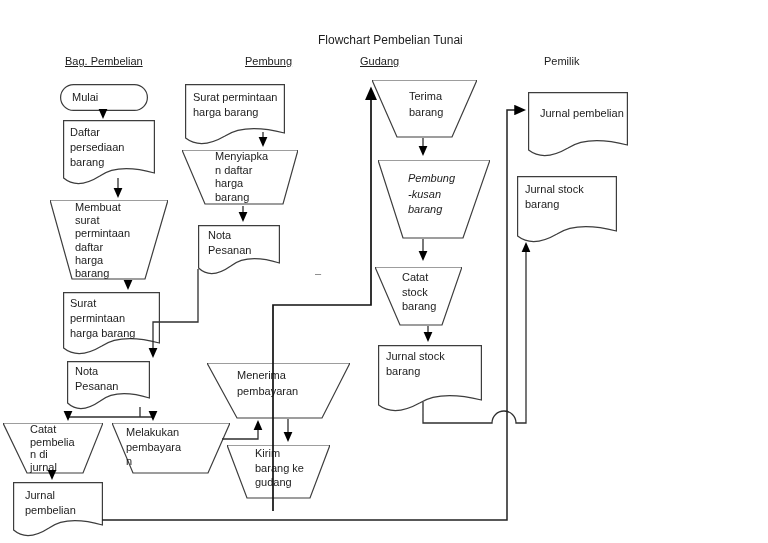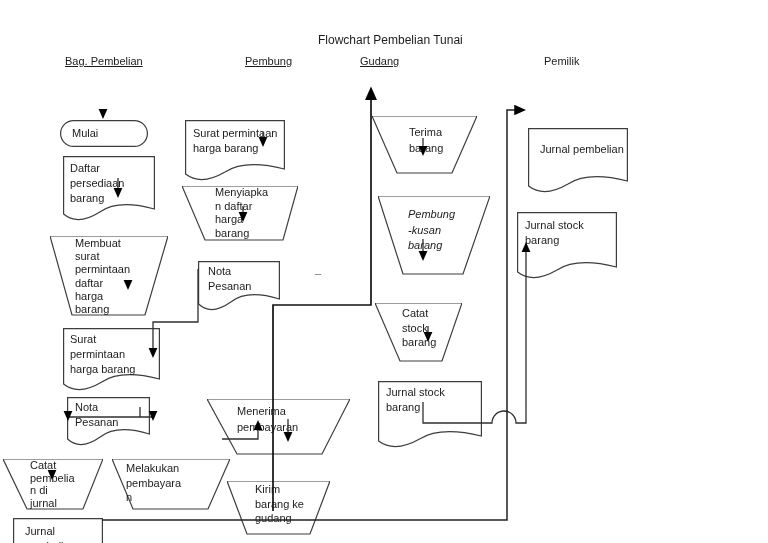--- a/index.html
+++ b/index.html
@@ -3,21 +3,21 @@
 <meta charset="utf-8">
 <style>
   html,body{margin:0;padding:0;background:#fff;}
   #canvas{
     position:relative;width:768px;height:543px;background:#fff;overflow:hidden;
     font-family:"Liberation Sans","DejaVu Sans",sans-serif;color:#1c1c1c;
   }
   .title{position:absolute;font-size:12px;}
   .colhead{position:absolute;font-size:11px;}
   .colhead.u{text-decoration:underline;}
-  .node{position:absolute;margin-top:36px;}
+  .node{position:absolute;}
   .node > svg{position:absolute;left:0;top:0;}
   .lbl{position:absolute;font-size:11px;white-space:pre-line;line-height:15px;}
   .dash{position:absolute;font-size:11px;color:#6e6e6e;}
   #wires{position:absolute;left:0;top:0;pointer-events:none;}
 </style>
 </head>
 <body>
 
 <div id="canvas">
 

